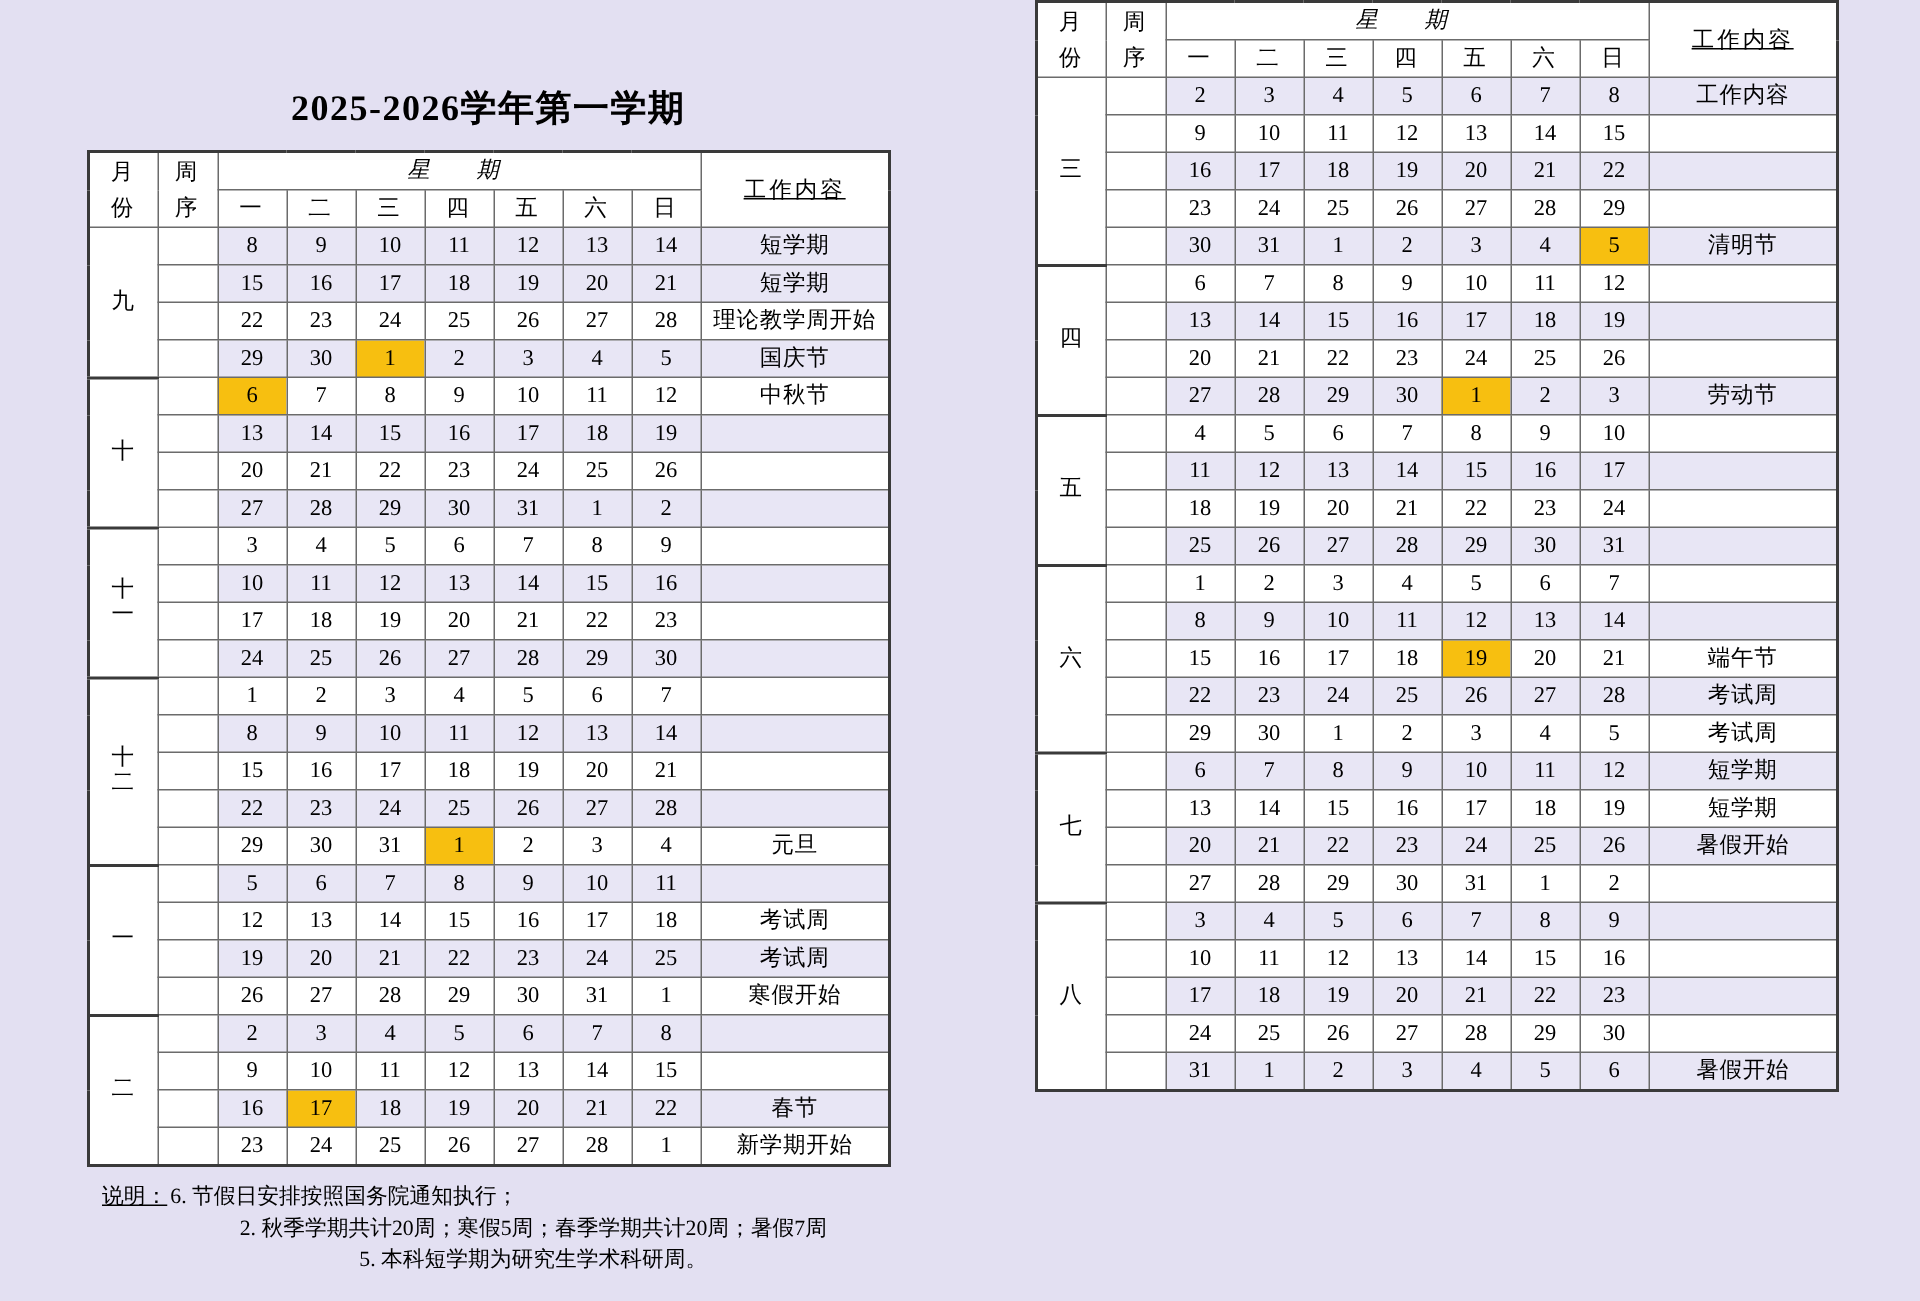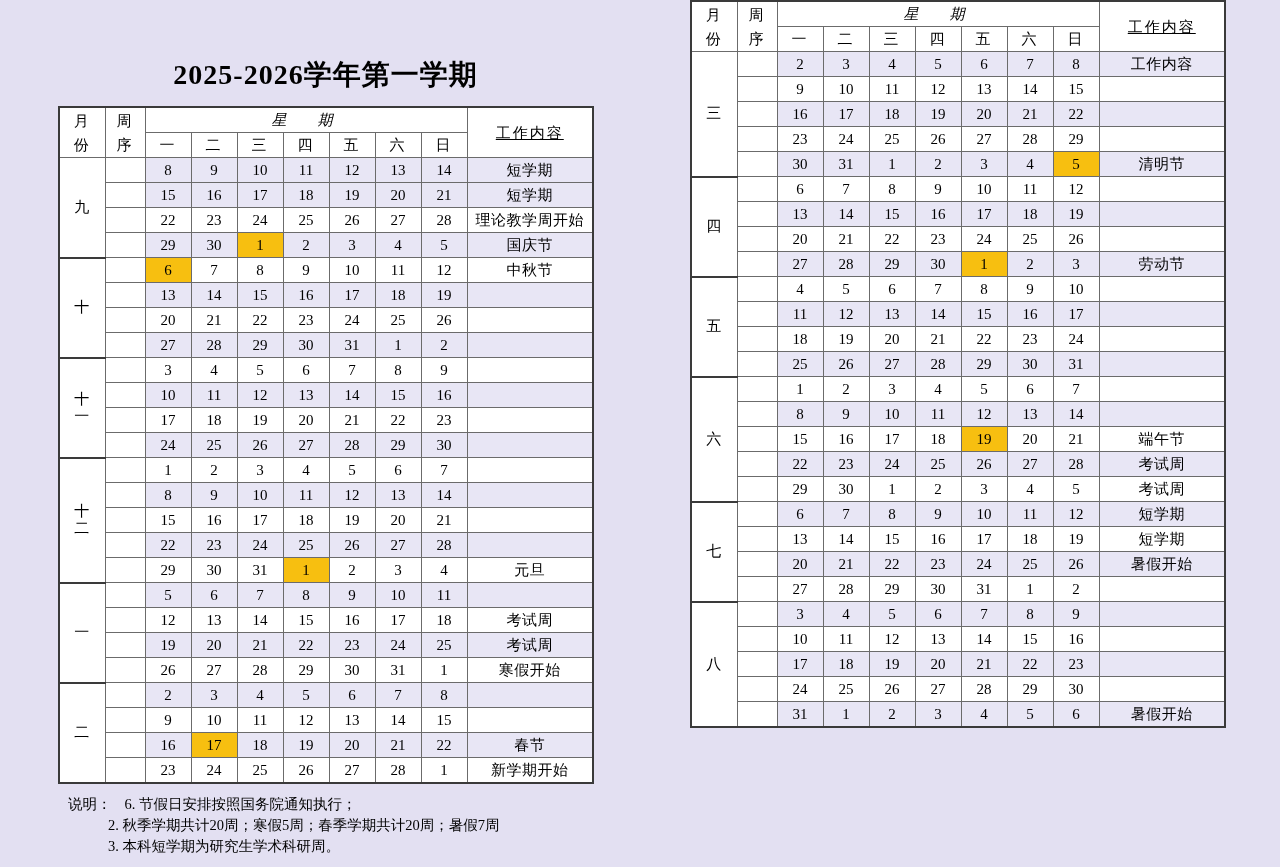--- a/index.html
+++ b/index.html
@@ -21,21 +21,21 @@
   }
   .semester {
     position: absolute;
     top: 0;
   }
   #semester-1 { left: 58px; width: 545px; }
   #semester-2 { left: 690px; width: 545px; }
 
   .sem-title {
     text-align: center;
-    font-size: 28px;
+    font-size: 24px;
     font-weight: bold;
     letter-spacing: 1px;
     margin-top: 56px;
     margin-bottom: 12px;
     white-space: nowrap;
   }
   #semester-1 .sem-title { margin-left: -10px; }
 
   table.cal {
     border-collapse: collapse;
@@ -98,22 +98,22 @@
     border-bottom: 2px solid #3a3a3a;
   }
 
   .notes {
     margin-top: 10px;
     margin-left: 10px;
     font-size: 14.5px;
     line-height: 21px;
   }
   .notes .nline { white-space: nowrap; }
-  .notes .nlabel { margin-right: 13px; }
-  .notes .nindent { padding-left: 40px; }
+  .notes .nlabel { margin-right: 2px; text-decoration: underline; }
+  .notes .nindent { padding-left: 40px; text-align: center; }
 </style>
 </head>
 <body>
 
 <div class="page">
 
   <div class="semester" id="semester-1">
     <div class="sem-title">2025-2026学年第一学期</div>
     <table class="cal">
       <colgroup>
@@ -446,21 +446,21 @@
             <td class="dayc blockend">28</td>
             <td class="dayc blockend">1</td>
             <td class="note blockend">新学期开始</td>
           </tr>
         </tbody>
     </table>
 
     <div class="notes">
       <div class="nline"><span class="nlabel">说明：</span><span>6. 节假日安排按照国务院通知执行；</span></div>
       <div class="nline nindent"><span>2. 秋季学期共计20周；寒假5周；春季学期共计20周；暑假7周</span></div>
-      <div class="nline nindent"><span>3. 本科短学期为研究生学术科研周。</span></div>
+      <div class="nline nindent"><span>5. 本科短学期为研究生学术科研周。</span></div>
     </div>
   </div>
 
   <div class="semester" id="semester-2">
     <table class="cal">
       <colgroup>
         <col class="col-month">
           <col class="col-week">
         <col class="col-day">
           <col class="col-day">

